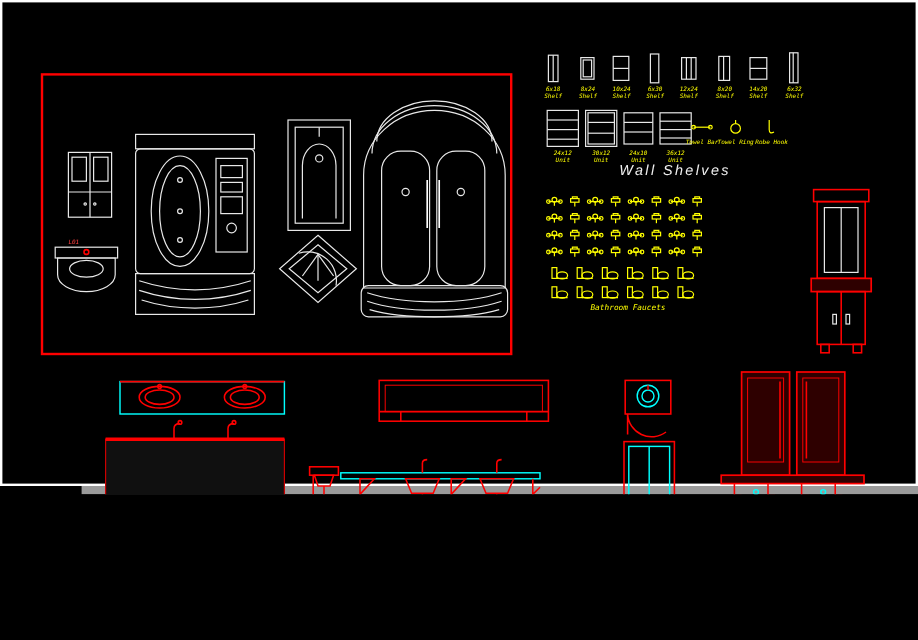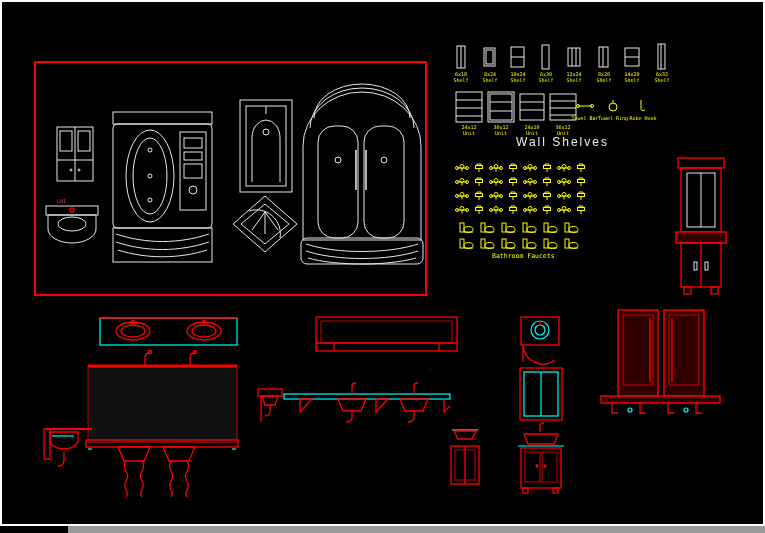--- a/index.html
+++ b/index.html
@@ -1,17 +1,17 @@
 <!DOCTYPE html>
 <html><head>
 <meta charset="utf-8">
 <style>
   html,body{margin:0;padding:0;background:#000;}
-  .stage{position:relative;width:765px;height:533px;background:#000;overflow:hidden;
-         font-family:"Liberation Sans",sans-serif;}
+  .stage{position:relative;width:765px;height:412px;background:#000;overflow:hidden;
+         font-family:"Liberation Sans",sans-serif;font-style:italic;}
   .frame{position:absolute;left:0;top:0;right:0;bottom:7px;border:2px solid #ffffff;box-sizing:border-box;}
   .shadow-bottom{position:absolute;left:68px;right:0;bottom:0;height:7px;background:#9a9a9a;}
   svg{position:absolute;left:0;top:0;}
   .w{stroke:#e8e8e8;fill:none;stroke-width:1;}
   .w2{stroke:#ffffff;fill:none;stroke-width:1.4;}
   .r{stroke:#ff0000;fill:none;stroke-width:1.3;}
   .rt{stroke:#ff0000;fill:none;stroke-width:0.8;}
   .r2{stroke:#ff0000;fill:none;stroke-width:2;}
   .rf{stroke:#ff0000;fill:#2e0000;stroke-width:1.4;}
   .c{stroke:#00ffff;fill:none;stroke-width:1.2;}

